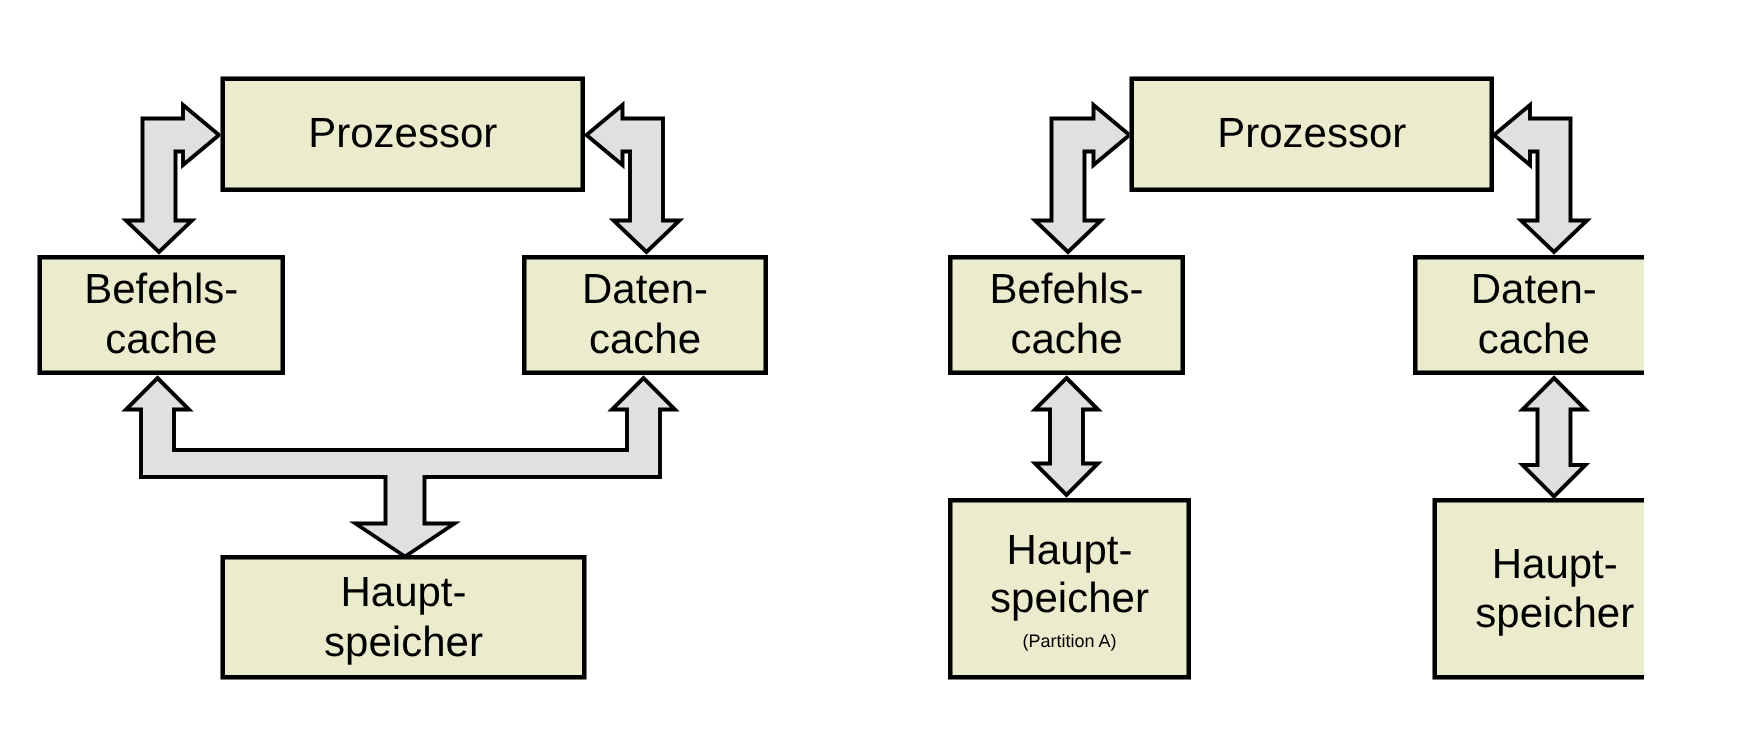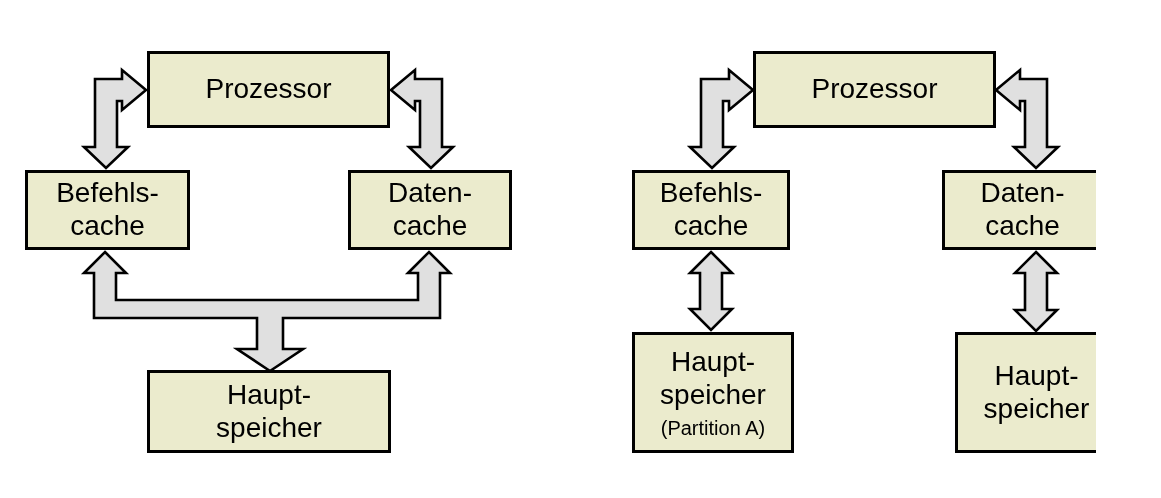--- a/index.html
+++ b/index.html
@@ -39,21 +39,21 @@
     justify-content: center;
     text-align: center;
     color: #000000;
   }
   .label {
     white-space: pre-line;
     font-size: 28px;
     line-height: 1.17;
   }
   .note {
-    font-size: 20px;
+    font-size: 12px;
     line-height: 1.1;
     margin-top: 5px;
   }
 </style>
 </head>
 <body>
 
 <div class="canvas">
 
   <svg class="arrows" viewBox="0 0 1161 498" xmlns="http://www.w3.org/2000/svg">

